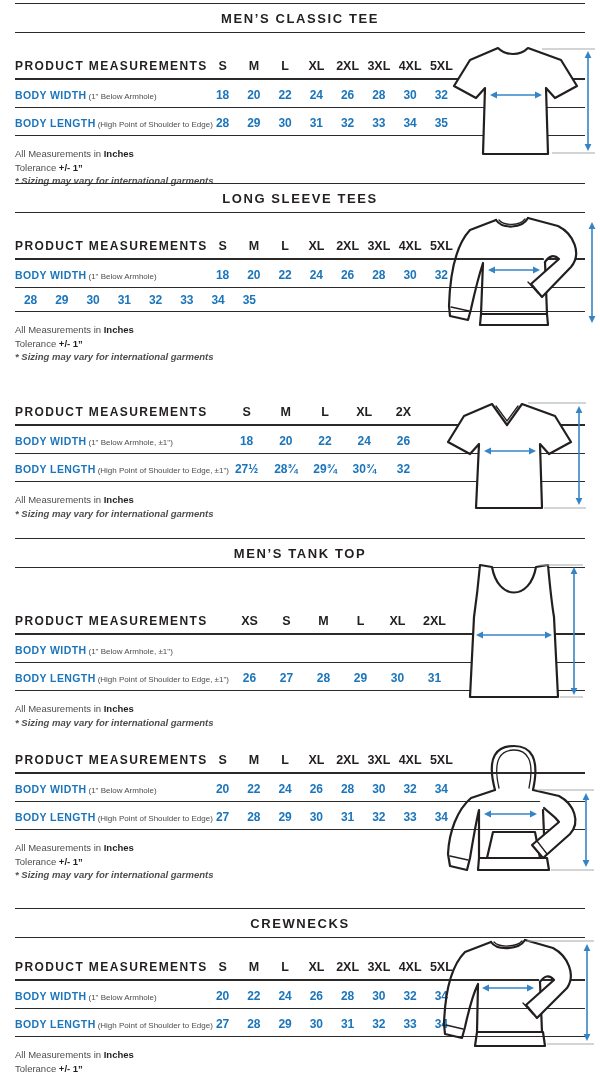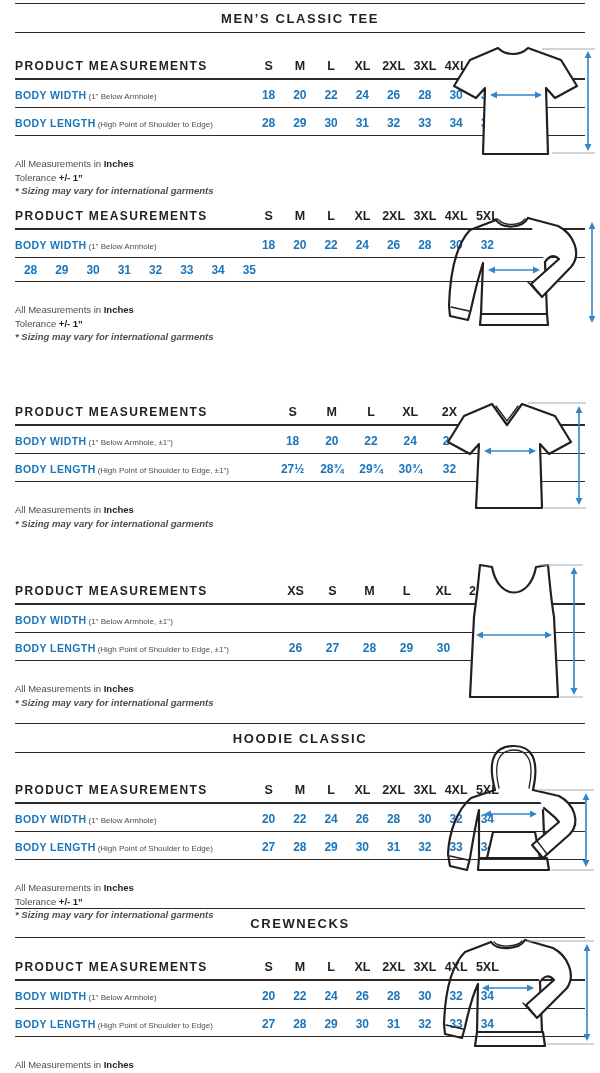--- a/index.html
+++ b/index.html
@@ -11,37 +11,37 @@
   .h180{height:180px}.h175{height:175px}.h185{height:185px}.h168{height:168px}
   .titlebar{border-top:1.3px solid #2b2a28;border-bottom:1.3px solid #2b2a28;text-align:center;padding:7px 0 6px;}
   .title{margin:0;font-size:13px;font-weight:bold;letter-spacing:1.6px;color:#231f20;}
 
   .table{margin-top:26px;}
   .t-vneck .table{margin-top:42px}
   .t-tank  .table{margin-top:46px}
   .mt30 .table{margin-top:30px}
   .mt22 .table{margin-top:22px}
 
-  .row{display:flex;align-items:baseline;gap:46px;}
+  .row{display:flex;align-items:baseline;}
   .thead{border-bottom:2px solid #2b2a28;padding-bottom:5px;}
   .th-label{font-weight:bold;font-size:12px;letter-spacing:1.4px;white-space:nowrap;}
   .sizes{display:flex;}
   .sizes .cell{flex:1;text-align:center;font-weight:bold;}
   .thead .cell{font-size:12.5px;color:#231f20;}
   .vals  .cell{font-size:12px;color:#1b75bb;}
   .trow{border-bottom:1.6px solid #2b2a28;padding:5px 0 4px;}
   .tr-label{white-space:nowrap;overflow:visible;}
   .lbl{color:#1b75bb;font-weight:bold;font-size:10.5px;letter-spacing:.4px;}
   .sub{color:#4d4d4f;font-size:8px;margin-left:2px;}
 
   .t8 .th-label,.t8 .tr-label{width:192px}  .t8 .sizes{width:250px}
   .t5 .th-label,.t5 .tr-label{width:212px}  .t5 .sizes{width:196px}
   .t6 .th-label,.t6 .tr-label{width:216px}  .t6 .sizes{width:222px}
 
-  .notes{margin-top:22px;}
+  .notes{margin-top:12px;}
   .note{margin:0 0 2px;font-size:9.5px;color:#4d4d4f;line-height:1.22;}
   .note b{color:#231f20;}
   .note.sizing{font-weight:bold;font-style:italic;}
 
   .garment{position:absolute;}
   .g-classic{right:4px;top:38px}
   .g-longsleeve{right:0;top:30px}
   .g-vneck{right:10px;top:34px}
   .g-tank{right:14px;top:24px}
   .g-hoodie{right:3px;top:24px}
@@ -119,20 +119,23 @@
     </g>
     <g>
       <line class="arrow" x1="142" y1="19" x2="142" y2="107"></line>
       <path class="ah" d="M142,13 l-3.4,7 h6.8 z"></path>
         <path class="ah" d="M142,113 l-3.4,-7 h6.8 z"></path>
     </g>
   </svg>
 </section>
 
 <section class="panel h180">
+  <div class="titlebar">
+    <h2 class="title">LONG SLEEVE TEES</h2>
+  </div>
   <div class="table t8">
     <div class="row thead">
       <div class="th-label">PRODUCT MEASUREMENTS</div>
       <div class="sizes">
           <span class="cell">S</span>
           <span class="cell">M</span>
           <span class="cell">L</span>
           <span class="cell">XL</span>
           <span class="cell">2XL</span>
           <span class="cell">3XL</span>
@@ -244,20 +247,23 @@
     </g>
     <g>
       <line class="arrow" x1="139" y1="18" x2="139" y2="105"></line>
       <path class="ah" d="M139,12 l-3.4,7 h6.8 z"></path>
         <path class="ah" d="M139,111 l-3.4,-7 h6.8 z"></path>
     </g>
   </svg>
 </section>
 
 <section class="panel h185 t-tank">
+  <div class="titlebar">
+    <h2 class="title">MEN’S TANK TOP</h2>
+  </div>
   <div class="table t6">
     <div class="row thead">
       <div class="th-label">PRODUCT MEASUREMENTS</div>
       <div class="sizes">
           <span class="cell">XS</span>
           <span class="cell">S</span>
           <span class="cell">M</span>
           <span class="cell">L</span>
           <span class="cell">XL</span>
           <span class="cell">2XL</span>
@@ -294,23 +300,20 @@
     </g>
     <g>
       <line class="arrow" x1="128" y1="14" x2="128" y2="130"></line>
       <path class="ah" d="M128,8 l-3.4,7 h6.8 z"></path>
         <path class="ah" d="M128,136 l-3.4,-7 h6.8 z"></path>
     </g>
   </svg>
 </section>
 
 <section class="panel h185 mt30">
-  <div class="titlebar">
-    <h2 class="title">HOODIE CLASSIC</h2>
-  </div>
   <div class="table t8">
     <div class="row thead">
       <div class="th-label">PRODUCT MEASUREMENTS</div>
       <div class="sizes">
           <span class="cell">S</span>
           <span class="cell">M</span>
           <span class="cell">L</span>
           <span class="cell">XL</span>
           <span class="cell">2XL</span>
           <span class="cell">3XL</span>

